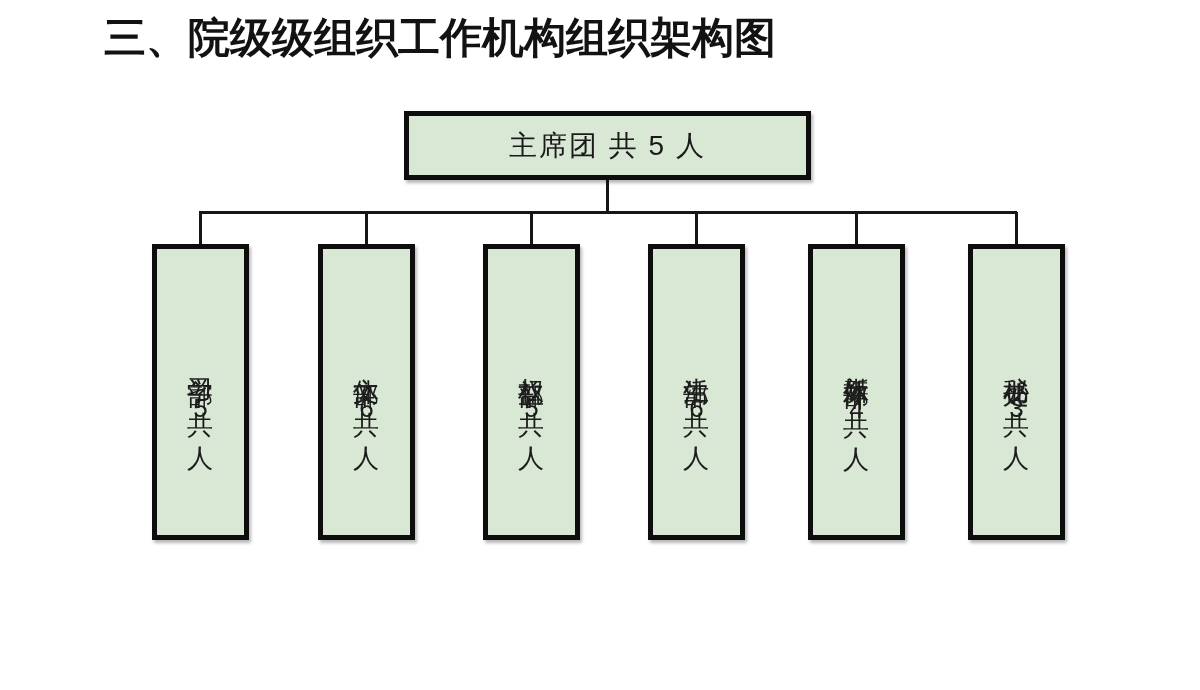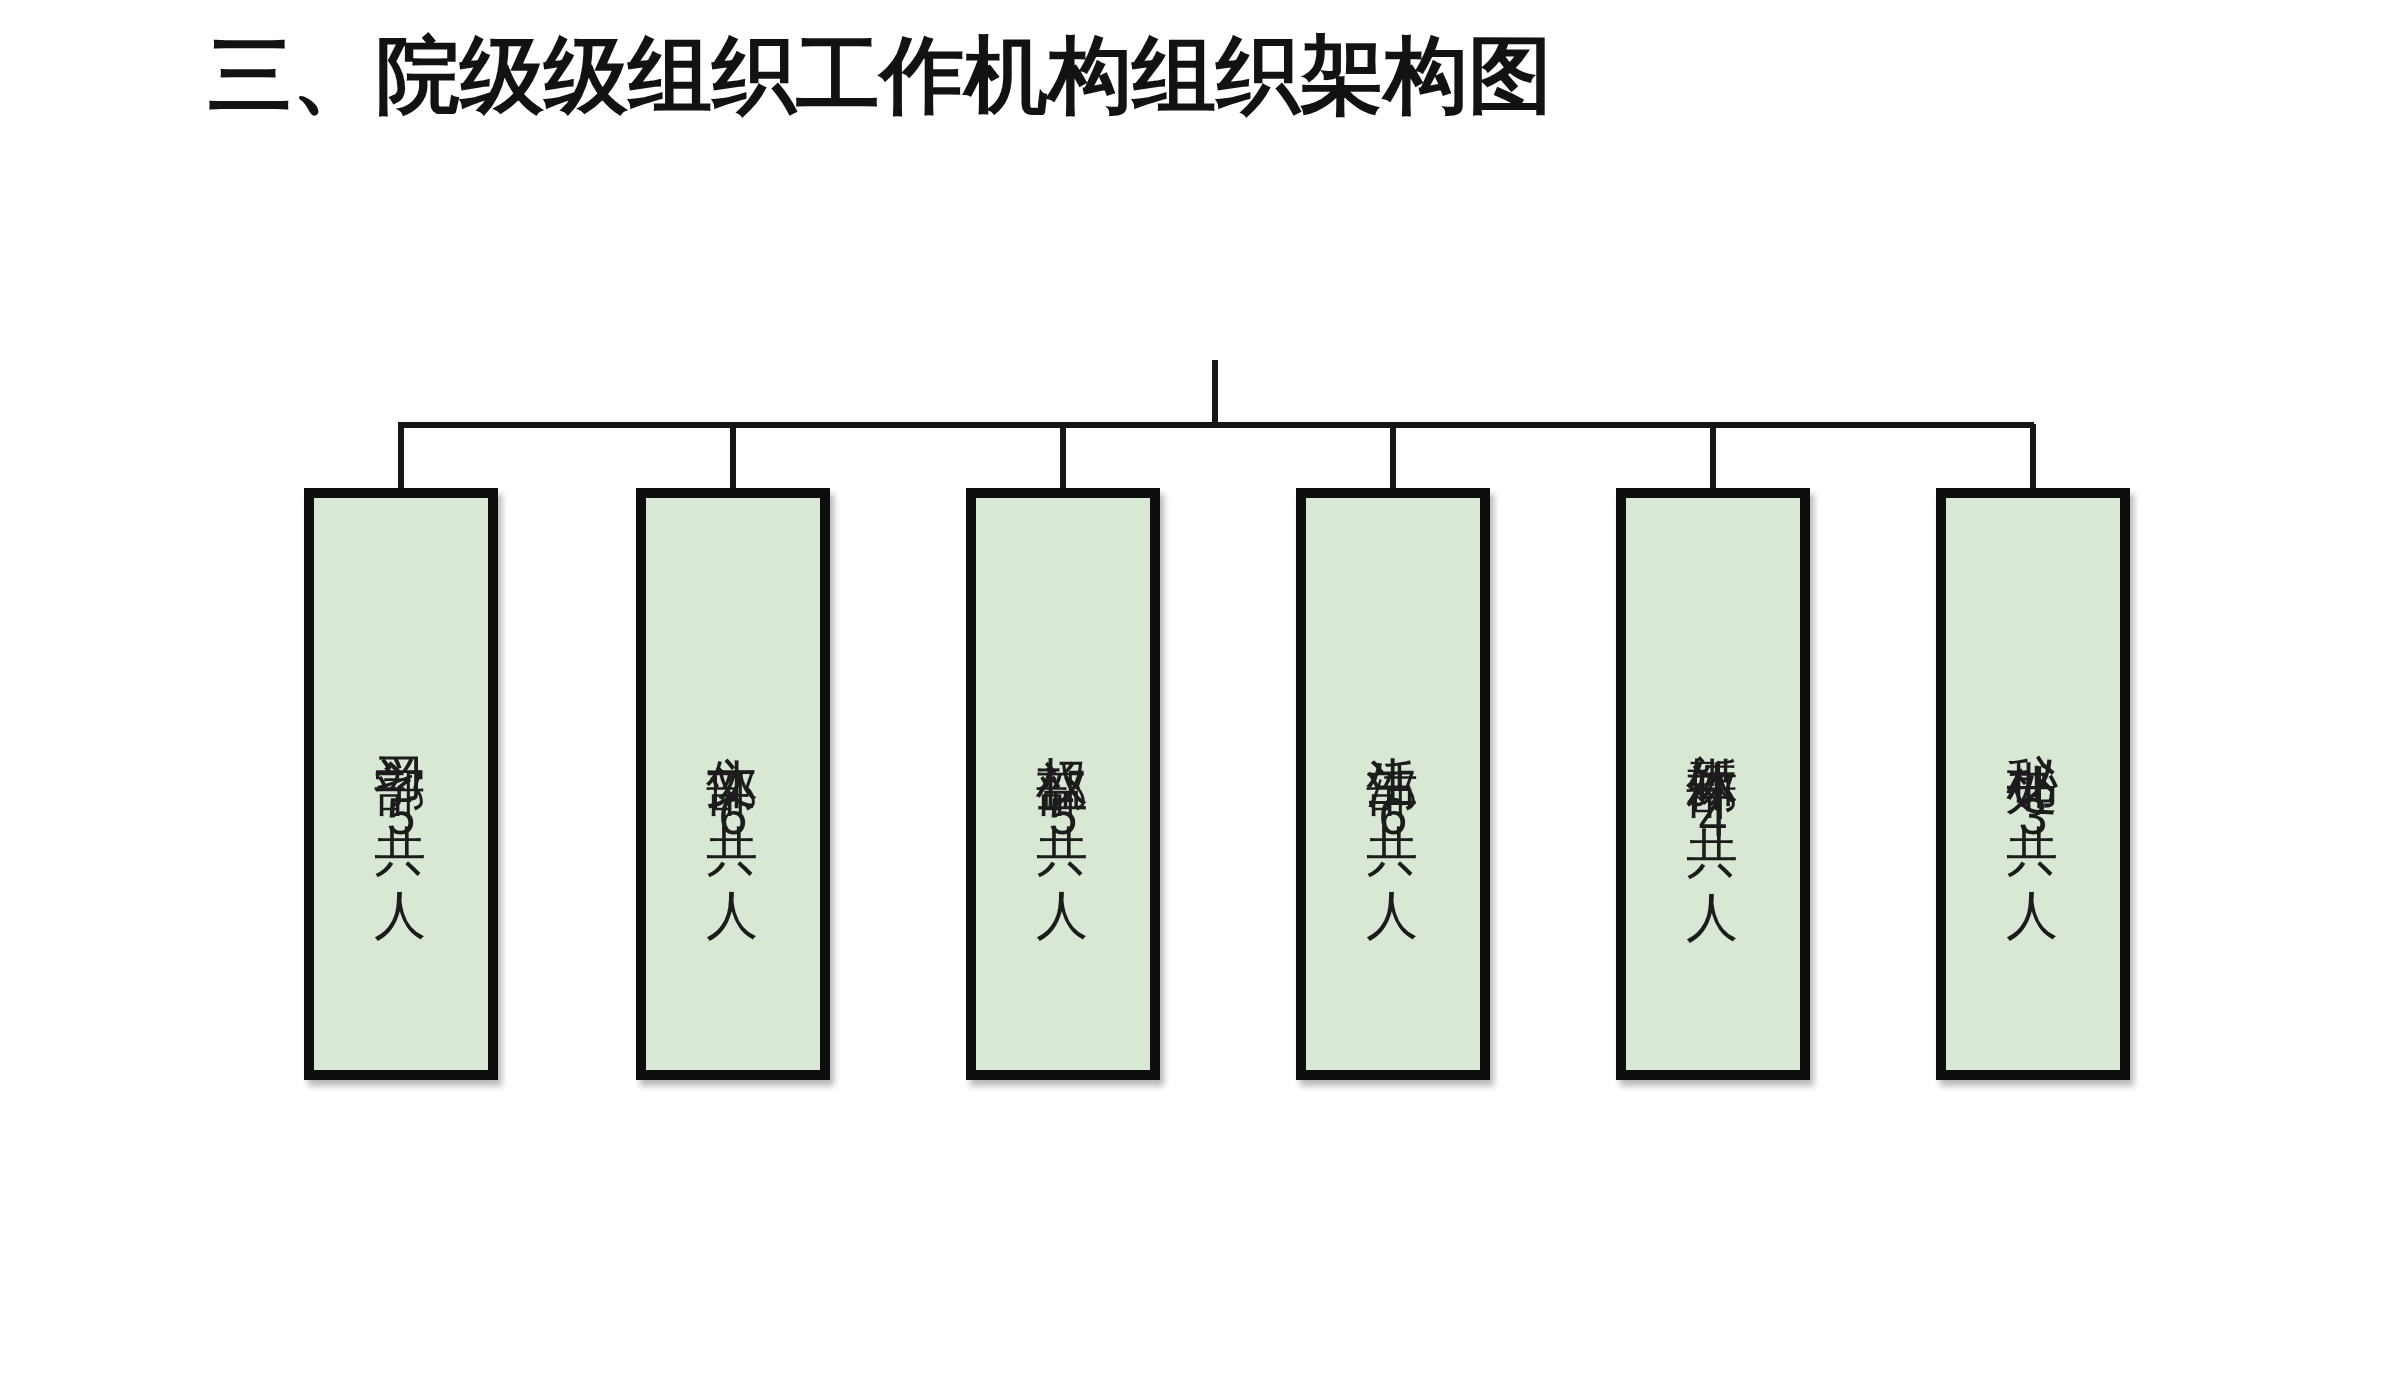--- a/index.html
+++ b/index.html
@@ -89,20 +89,23 @@
     white-space: nowrap;
   }
 </style>
 </head>
 <body>
 
 <div class="canvas">
 
   <h1 class="title">三、院级级组织工作机构组织架构图</h1>
 
+  <div class="root-box">
+    <span>主席团 共 5 人</span>
+  </div>
 
   <div class="line main-drop"></div>
   <div class="line bus"></div>
   <div class="line drop c1"></div>
   <div class="line drop c2"></div>
   <div class="line drop c3"></div>
   <div class="line drop c4"></div>
   <div class="line drop c5"></div>
   <div class="line drop c6"></div>
 

